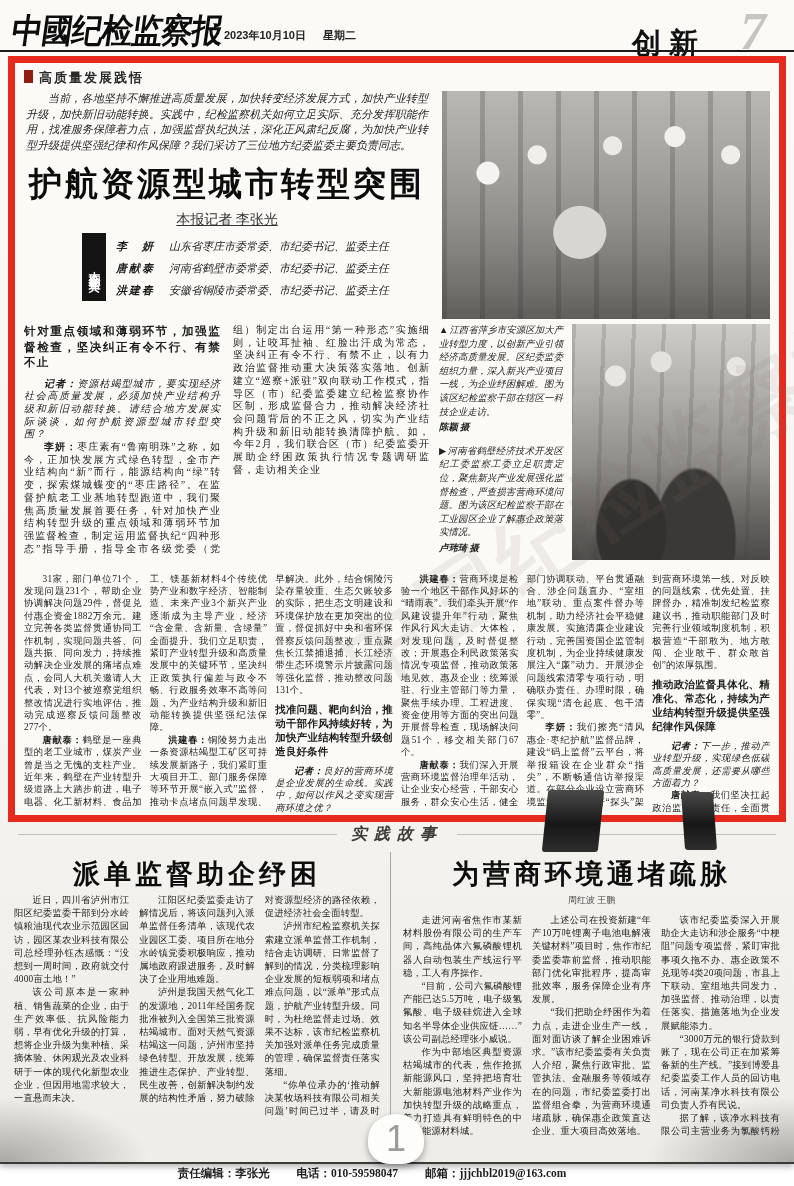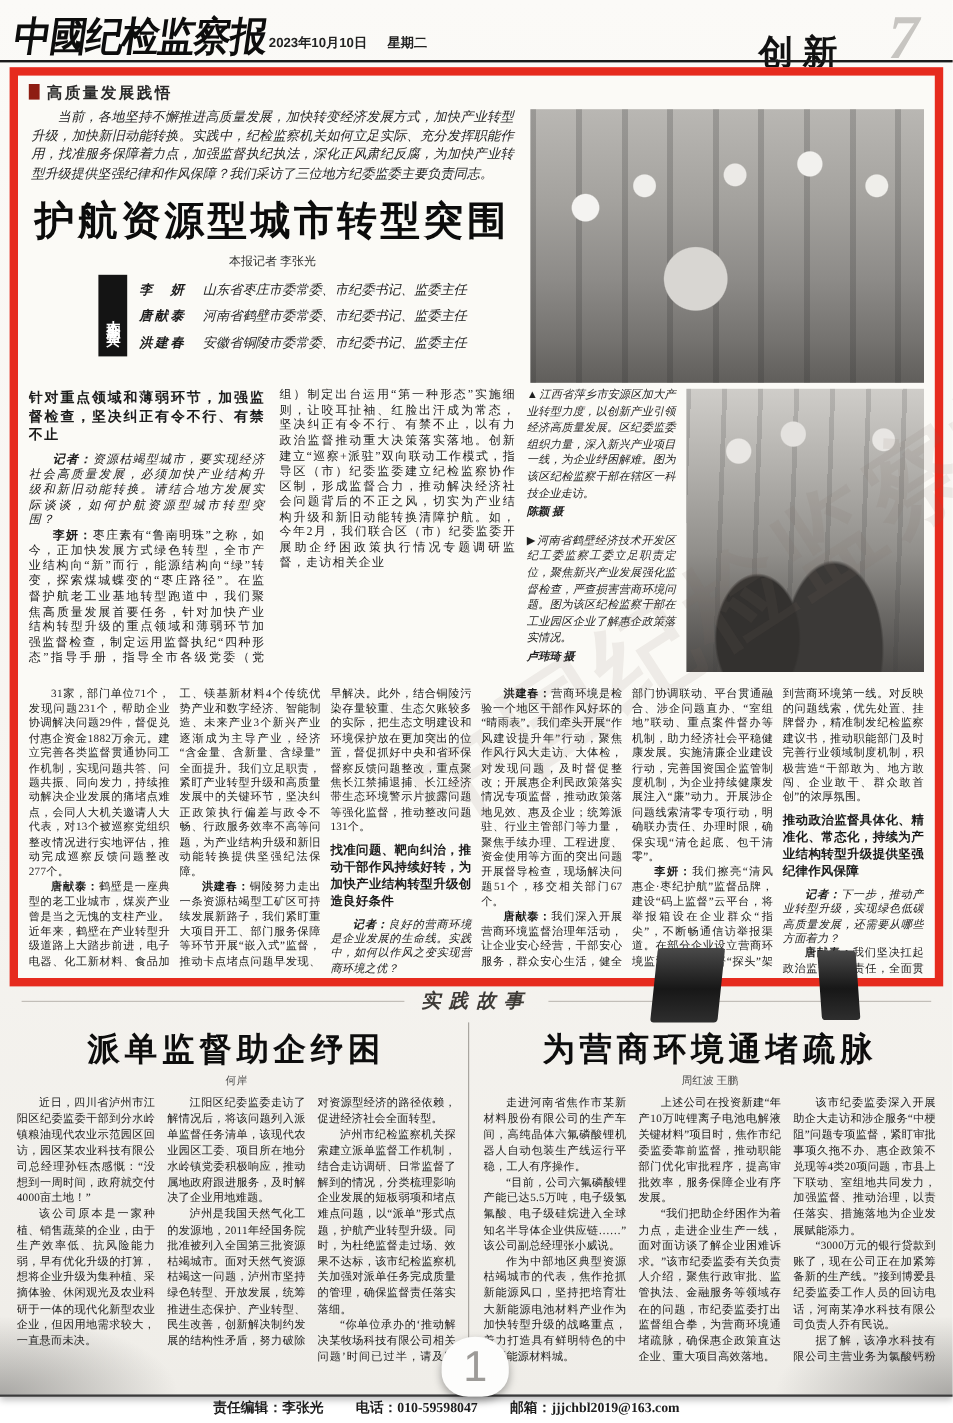--- a/index.html
+++ b/index.html
@@ -31,21 +31,21 @@
     position:absolute;left:8px;top:56px;width:778px;height:766px;
     box-sizing:border-box;border:7px solid #e62b1e;background:#fbfaf6;
     padding:4px 9px;overflow:hidden;
   }
   .kicker{font-size:13px;font-weight:800;color:#2a2a2a;letter-spacing:2px;margin:2px 0 4px;}
   .kicker .bar{display:inline-block;width:9px;height:13px;background:#8e1d12;margin-right:6px;vertical-align:-1px;}
   .row1{display:flex;gap:12px;}
   .row1-left{width:406px;flex:none;}
   .intro{font-size:11px;line-height:15.5px;font-style:italic;text-align:justify;text-indent:2em;color:#232323;margin:0 2px;}
   .headline{font-size:33px;font-weight:900;letter-spacing:3px;text-align:center;margin:9px 0 4px;color:#0c0c0c;white-space:nowrap;}
-  .byline{font-size:10px;text-align:center;color:#333;margin-bottom:0;}
+  .byline{font-size:14px;text-align:center;color:#333;margin-bottom:0;text-decoration:underline;}
   .guestbox{display:flex;gap:10px;margin:4px 0 0 34px;padding-left:24px;}
   .guest-label{
     flex:none;width:24px;height:68px;background:#141414;color:#fff;
     writing-mode:vertical-rl;text-orientation:upright;font-size:12px;font-weight:700;
     display:flex;align-items:center;justify-content:center;letter-spacing:3px;
   }
   .guest-list{padding-top:2px;}
   .grow{font-size:11px;font-style:italic;line-height:22px;white-space:nowrap;}
   .gname{font-weight:800;margin-right:14px;letter-spacing:2px;}
   .gtitle{color:#222;}
@@ -221,21 +221,20 @@
   <div class="clip clip1"></div>
   <div class="clip clip2"></div>
 
   <div class="divider">
     <span class="divider-text">实践故事</span>
   </div>
 
   <div class="stories">
     <div class="story story-left">
       <div class="story-hl">派单监督助企纾困</div>
-      <div class="story-by">何岸</div>
       <div class="storycols">
 
           <p class="para"><span>近日，四川省泸州市江阳区纪委监委干部到分水岭镇粮油现代农业示范园区回访，园区某农业科技有限公司总经理孙钰杰感慨：“没想到一周时间，政府就交付4000亩土地！”</span></p>
 
           <p class="para"><span>该公司原本是一家种植、销售蔬菜的企业，由于生产效率低、抗风险能力弱，早有优化升级的打算，想将企业升级为集种植、采摘体验、休闲观光及农业科研于一体的现代化新型农业企业，但因用地需求较大，一直悬而未决。</span></p>
 
           <p class="para"><span>江阳区纪委监委走访了解情况后，将该问题列入派单监督任务清单，该现代农业园区工委、项目所在地分水岭镇党委积极响应，推动属地政府跟进服务，及时解决了企业用地难题。</span></p>
 
           <p class="para"><span>泸州是我国天然气化工的发源地，2011年经国务院批准被列入全国第三批资源枯竭城市。面对天然气资源枯竭这一问题，泸州市坚持绿色转型、开放发展，统筹推进生态保护、产业转型、民生改善，创新解决制约发展的结构性矛盾，努力破除对资源型经济的路径依赖，促进经济社会全面转型。</span></p>
 

